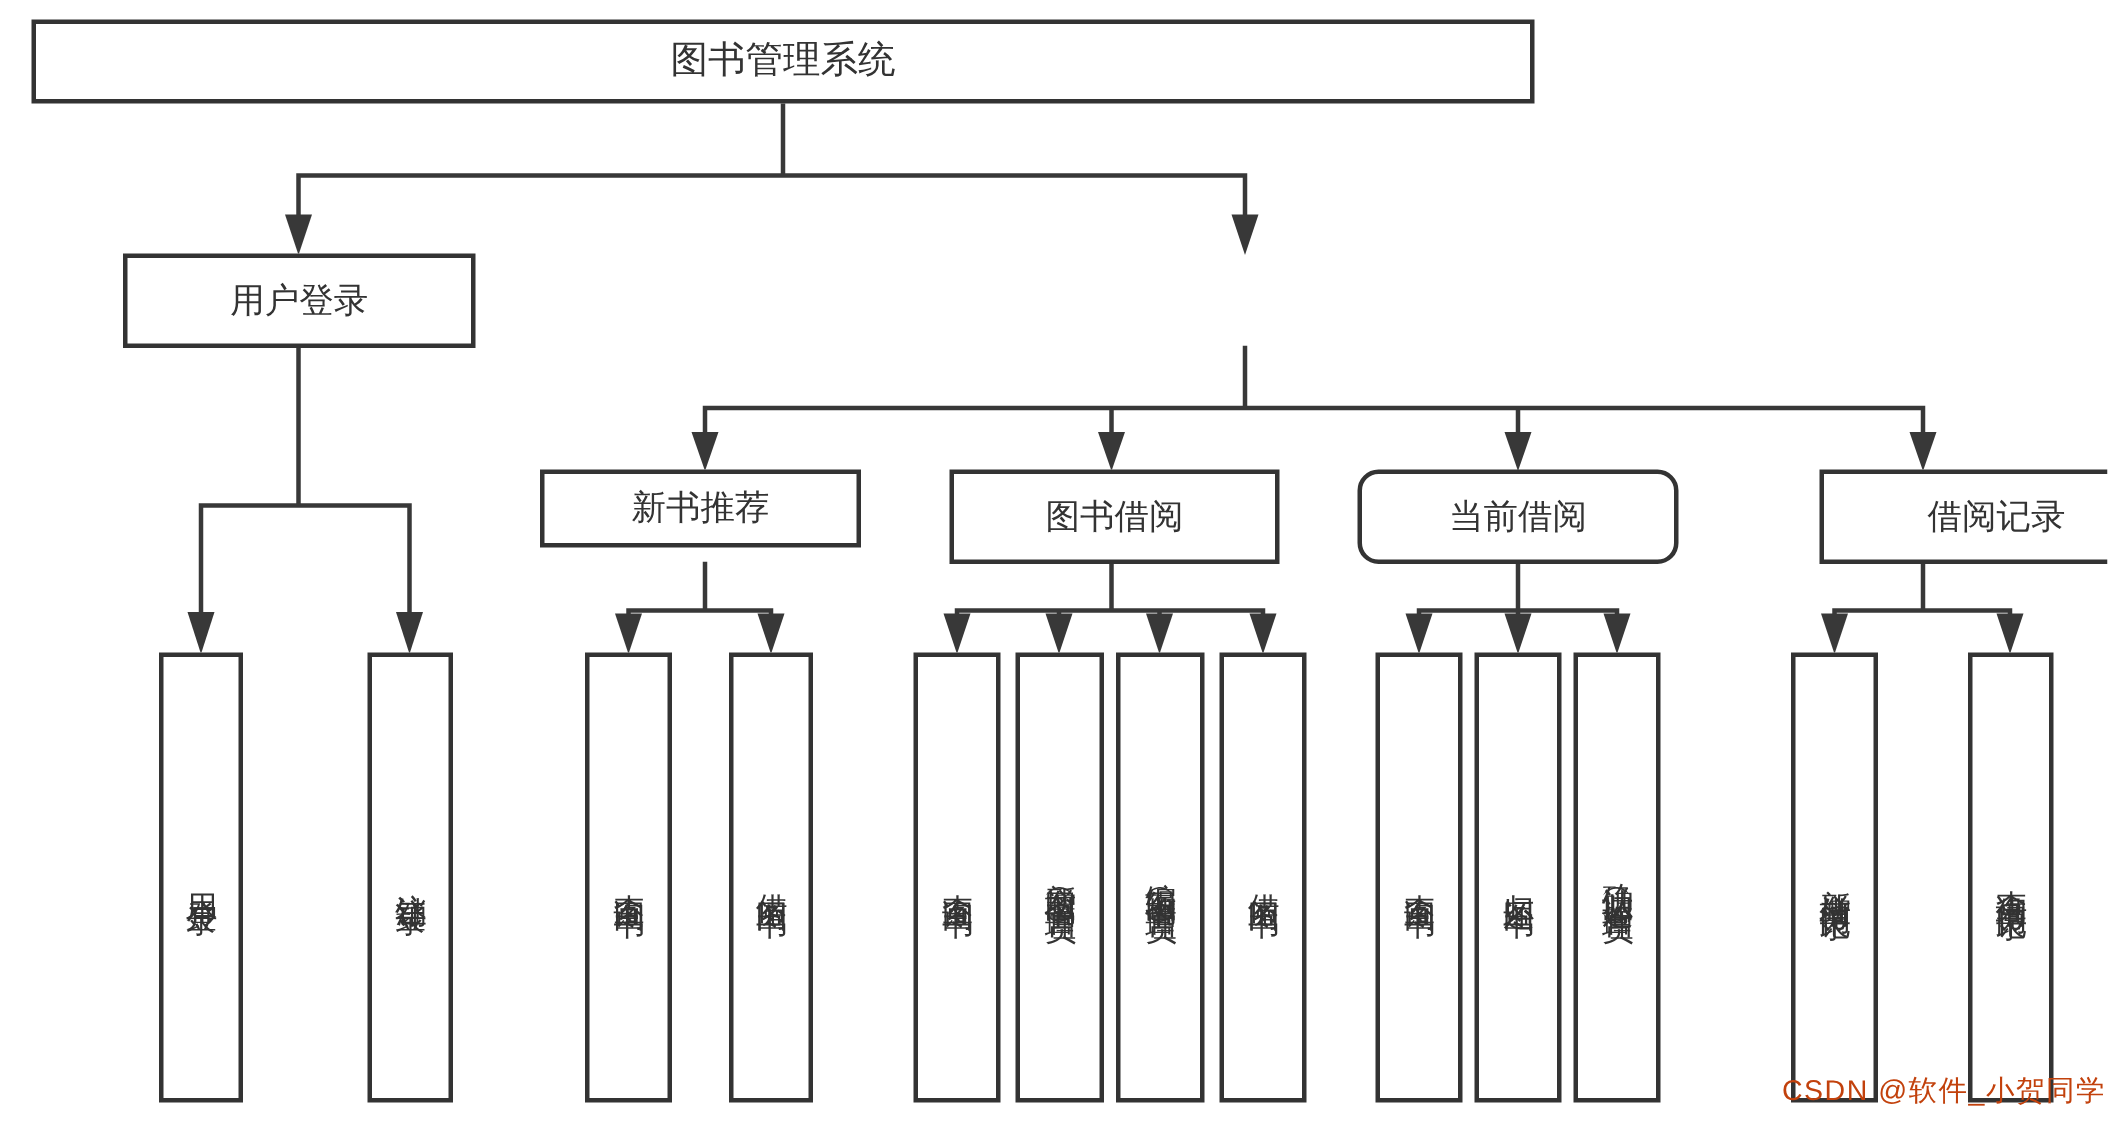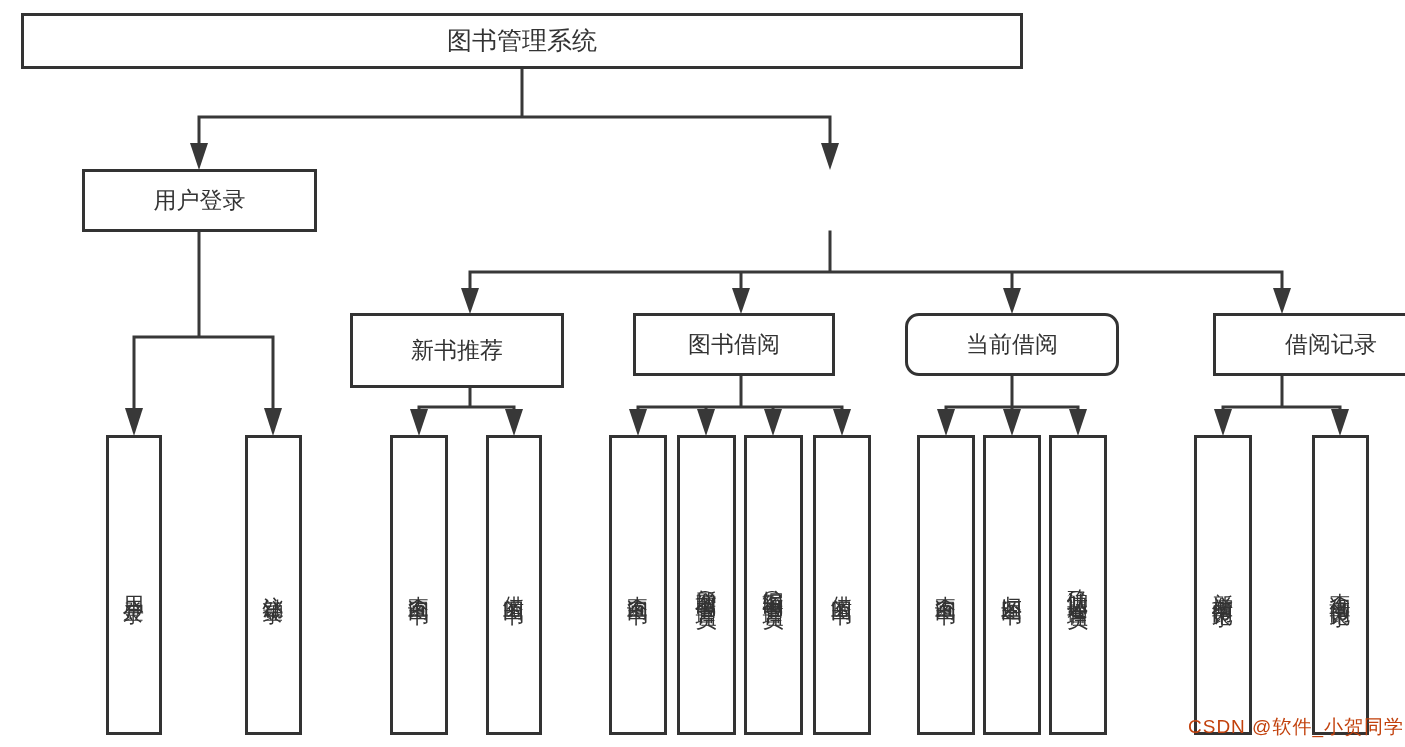--- a/index.html
+++ b/index.html
@@ -65,22 +65,22 @@
 
     <path d="M1282,376 V407 M1223,407 H1340 M1223,407 V411 M1340,407 V411"></path>
     <polygon points="1214,409 1232,409 1223,436"></polygon>
     <polygon points="1331,409 1349,409 1340,436"></polygon>
   </svg>
 
   <div class="node root-node" style="left:21px; top:13px; width:1002px; height:56px;">图书管理系统</div>
 
   <div class="node branch-node" style="left:82px; top:169px; width:235px; height:63px;">用户登录</div>
 
-  <div class="node branch-node" style="left:350px; top:313px; width:214px; height:75px;">新书推荐</div>
-  <div class="node branch-node" style="left:633px; top:313px; width:202px; height:63px;">图书借阅</div>
+  <div class="node branch-node" style="left:360px; top:313px; width:214px; height:52px;">新书推荐</div>
+  <div class="node branch-node" style="left:633px; top:313px; width:220px; height:63px;">图书借阅</div>
   <div class="node branch-node" style="left:905px; top:313px; width:214px; height:63px;border-radius:14px;">当前借阅</div>
   <div class="node branch-node" style="left:1213px; top:313px; width:236px; height:63px;">借阅记录</div>
 
   <div class="node leaf" style="left:106px; top:435px; width:56px; height:300px;">用户登录</div>
   <div class="node leaf" style="left:245px; top:435px; width:57px; height:300px;">注销登录</div>
 
   <div class="node leaf" style="left:390px; top:435px; width:58px; height:300px;">查询图书</div>
   <div class="node leaf" style="left:486px; top:435px; width:56px; height:300px;">借阅图书</div>
 
   <div class="node leaf" style="left:609px; top:435px; width:58px; height:300px;">查询图书</div>

